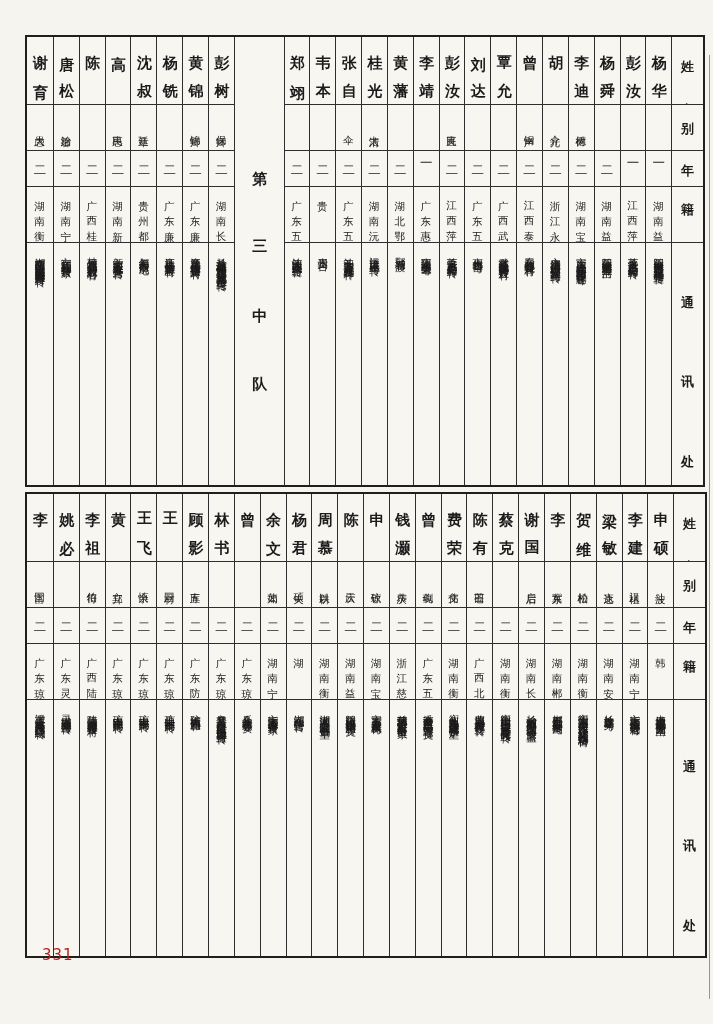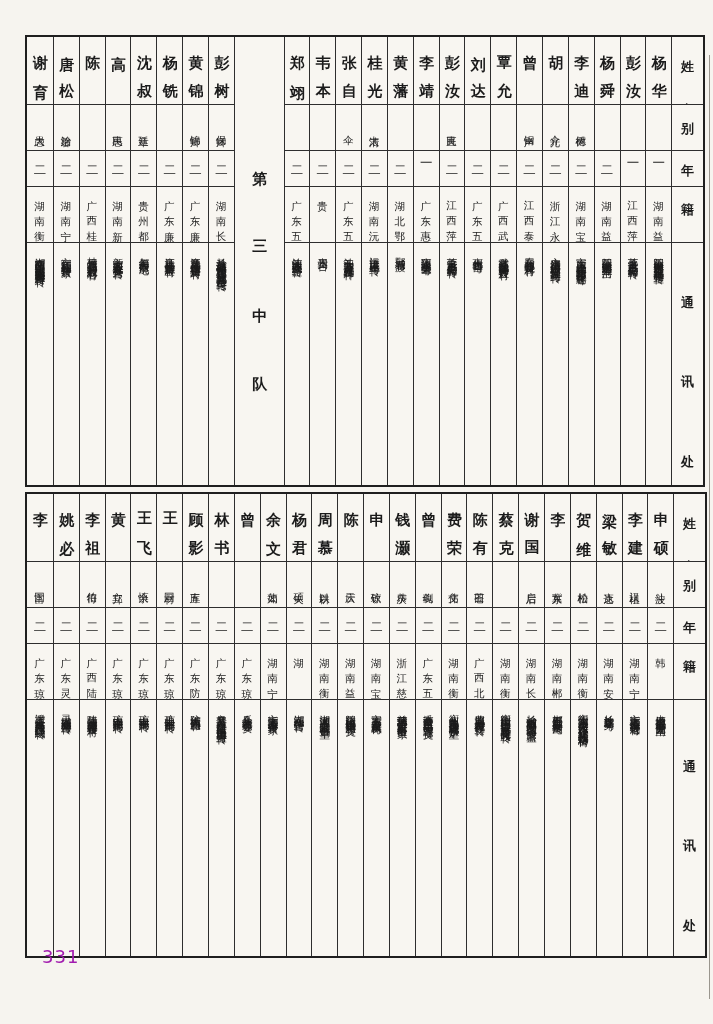--- a/index.html
+++ b/index.html
@@ -44,21 +44,21 @@
   .hv {font-weight:700;font-size:13px;line-height:15px;text-align-last:justify;}
   .hv-name{inline-size:42px;}
   .hv-alias{inline-size:32px;}
   .hv-age{inline-size:30px;}
   .hv-native{inline-size:44px;}
   .hv-addr{inline-size:160px;}
   .dv {font-size:15px;font-weight:700;inline-size:205px;text-align-last:justify;}
   #table-upper{left:25px;top:35px;width:680px;height:452px;}
   #table-lower{left:25px;top:492px;width:682px;height:466px;}
   #page-number{
-    position:absolute;left:42px;top:946px;font-size:18px;color:#a21caf;
+    position:absolute;left:42px;top:946px;font-size:15px;color:#b91c1c;
     letter-spacing:1px;
   }
   #scan-edge{
     position:absolute;right:3px;top:55px;bottom:25px;width:1px;
     background:#9a968e;
   }
 </style>
 </head>
 <body>
 

